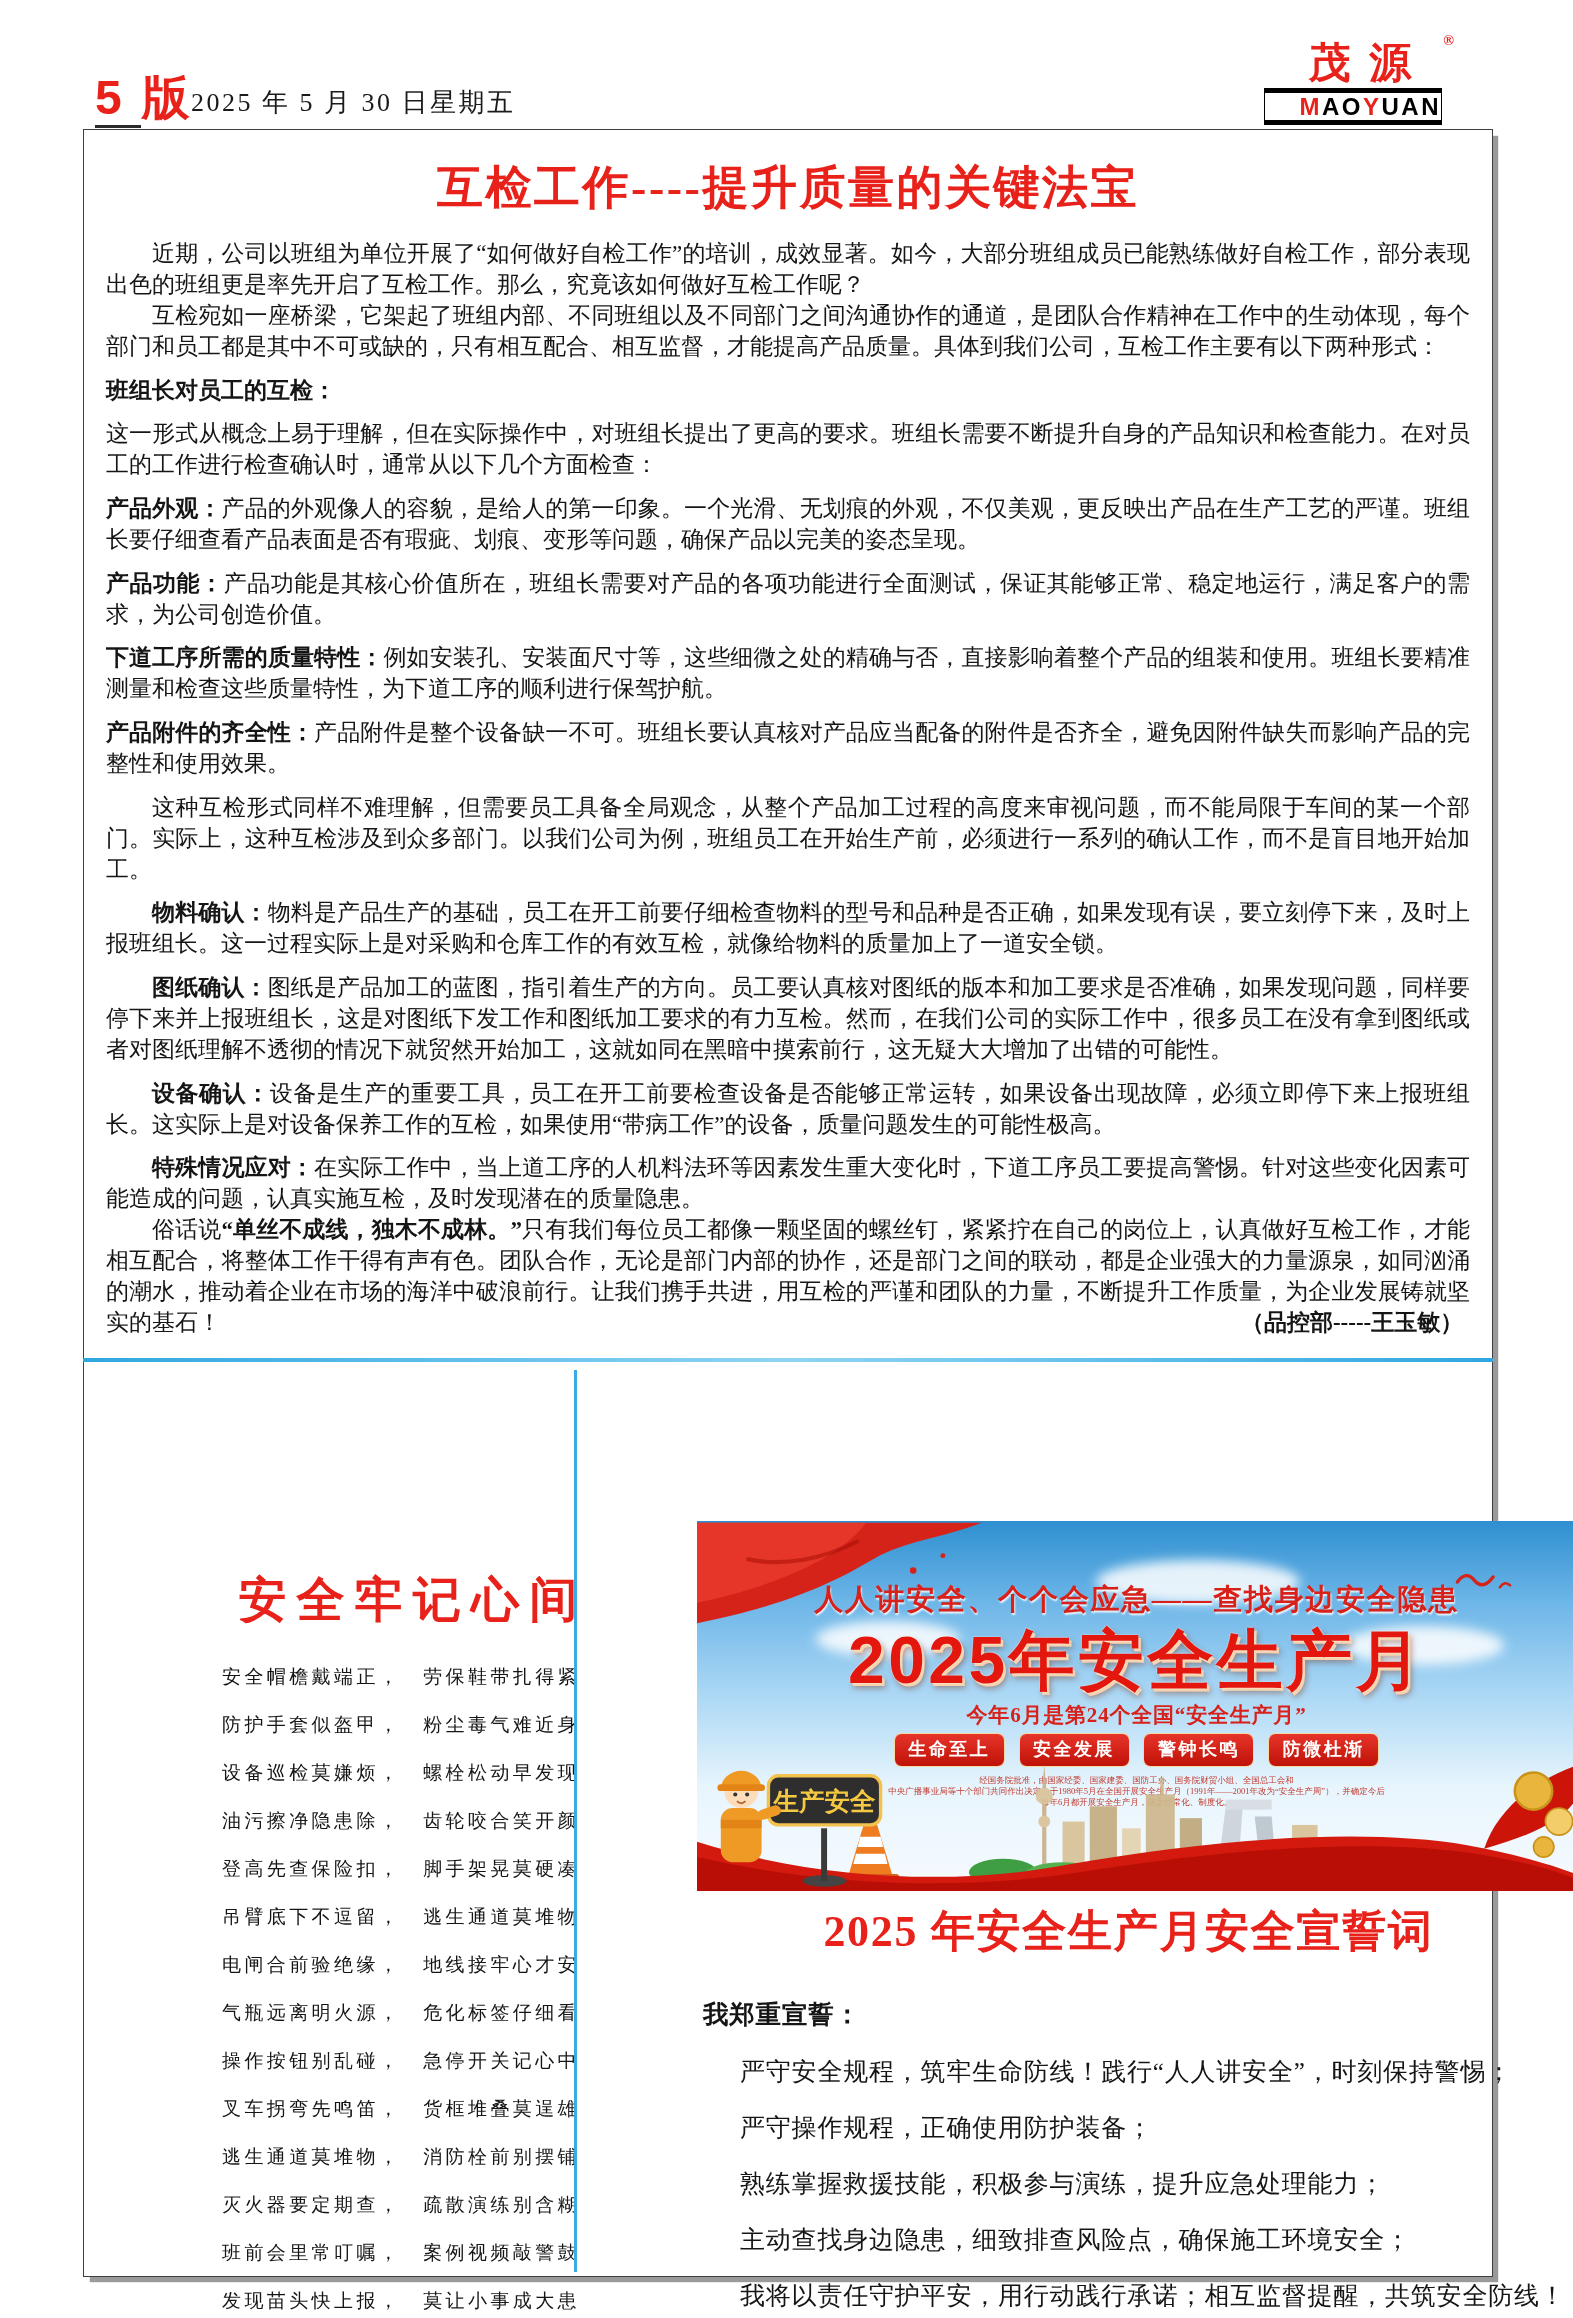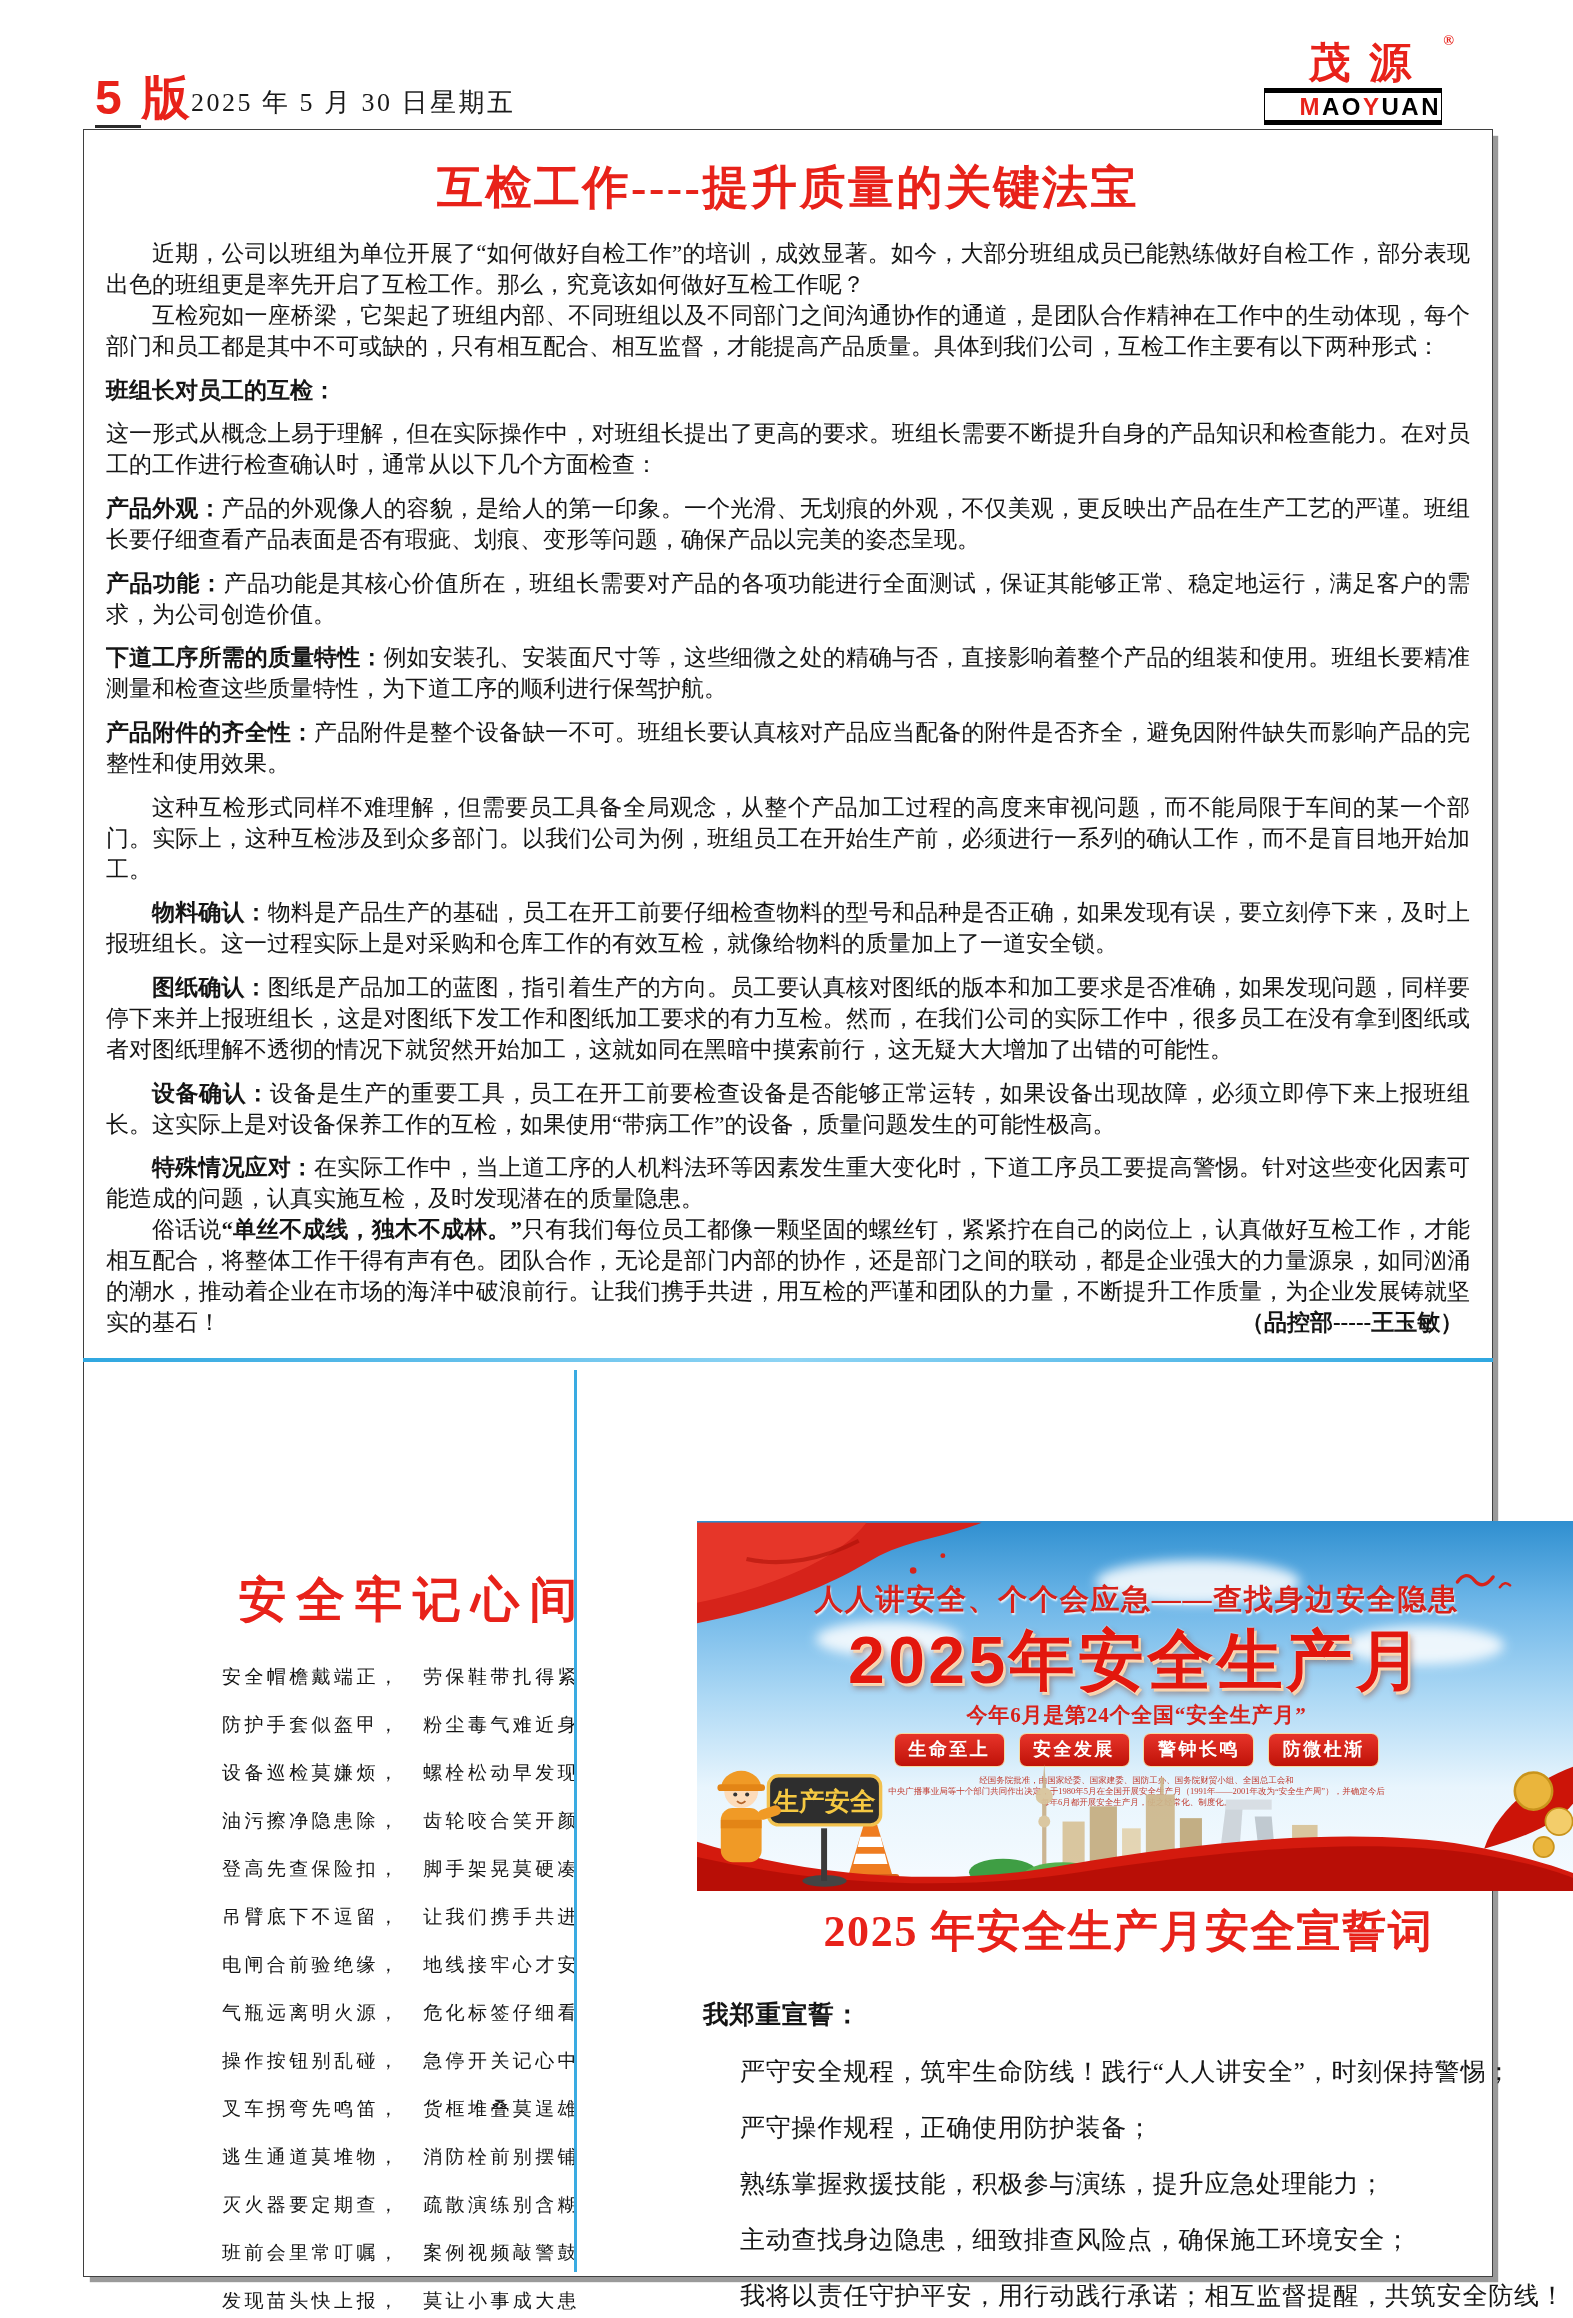--- a/index.html
+++ b/index.html
@@ -133,21 +133,21 @@
           <div class="poem-line"><span>安全帽檐戴端正，</span><span class="poem-b">劳保鞋带扎得紧</span></div>
 
           <div class="poem-line"><span>防护手套似盔甲，</span><span class="poem-b">粉尘毒气难近身</span></div>
 
           <div class="poem-line"><span>设备巡检莫嫌烦，</span><span class="poem-b">螺栓松动早发现</span></div>
 
           <div class="poem-line"><span>油污擦净隐患除，</span><span class="poem-b">齿轮咬合笑开颜</span></div>
 
           <div class="poem-line"><span>登高先查保险扣，</span><span class="poem-b">脚手架晃莫硬凑</span></div>
 
-          <div class="poem-line"><span>吊臂底下不逗留，</span><span class="poem-b">让我们携手共进</span></div>
+          <div class="poem-line"><span>吊臂底下不逗留，</span><span class="poem-b">逃生通道莫堆物</span></div>
 
           <div class="poem-line"><span>电闸合前验绝缘，</span><span class="poem-b">地线接牢心才安</span></div>
 
           <div class="poem-line"><span>气瓶远离明火源，</span><span class="poem-b">危化标签仔细看</span></div>
 
           <div class="poem-line"><span>操作按钮别乱碰，</span><span class="poem-b">急停开关记心中</span></div>
 
           <div class="poem-line"><span>叉车拐弯先鸣笛，</span><span class="poem-b">货框堆叠莫逞雄</span></div>
 
           <div class="poem-line"><span>逃生通道莫堆物，</span><span class="poem-b">消防栓前别摆铺</span></div>

